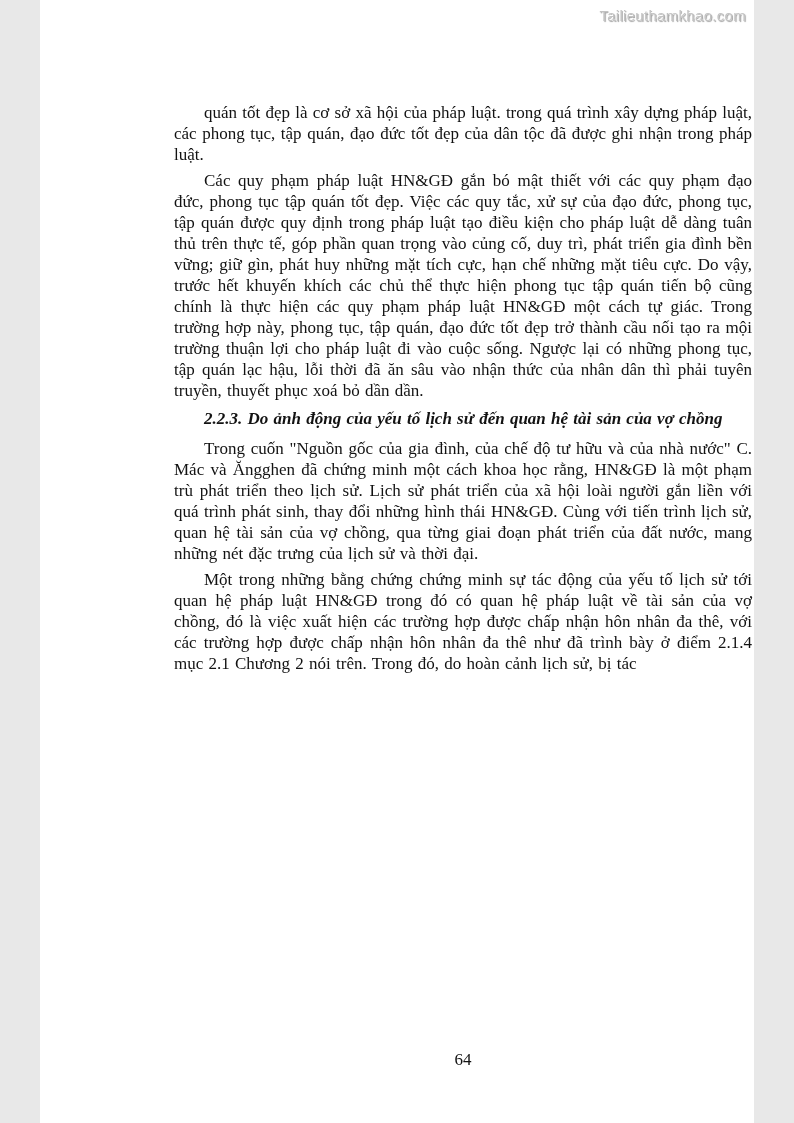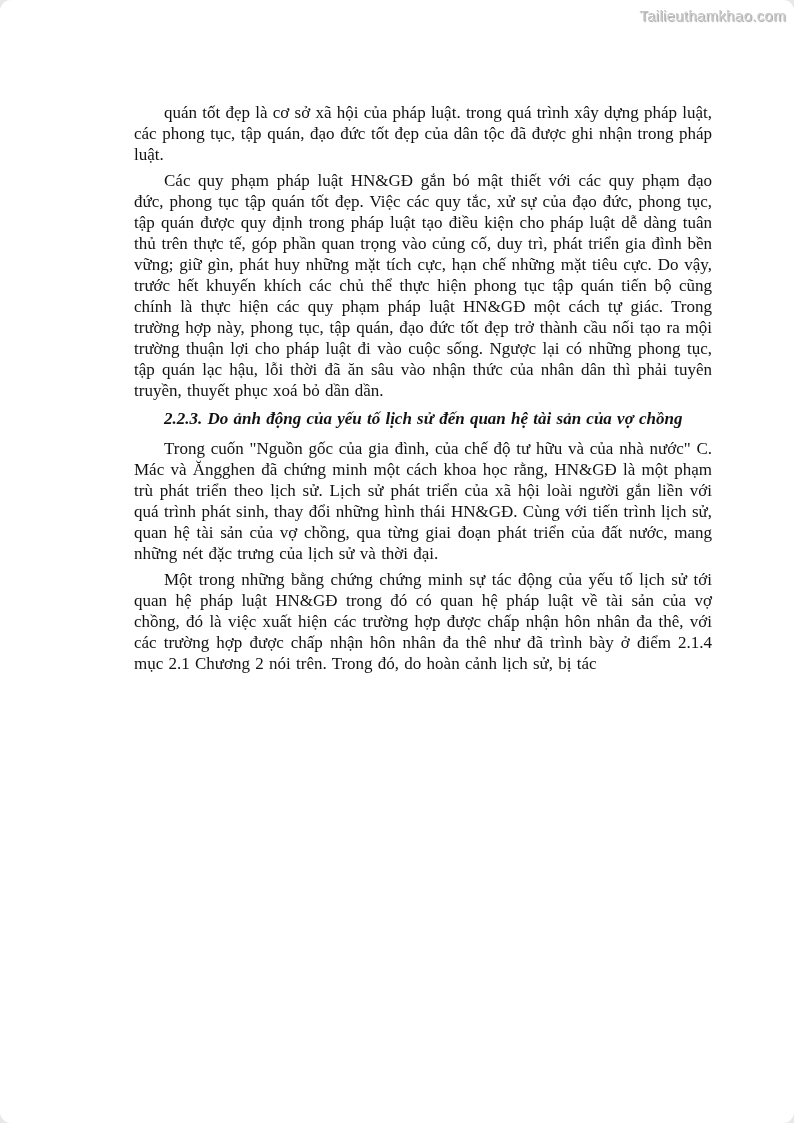--- a/index.html
+++ b/index.html
@@ -2,28 +2,27 @@
 <html lang="vi"><head>
 <meta charset="utf-8">
 <style>
   html, body {
     margin: 0;
     padding: 0;
     background: #e8e8e8;
   }
   .page {
     position: relative;
-    width: 794px;
+    width: 714px;
     height: 1123px;
     margin: 0 auto;
     background: #ffffff;
     overflow: hidden;
     font-family: "Liberation Serif", serif;
     color: #121212;
-    border-radius: 11px;
   }
   .watermark {
     position: absolute;
     top: 7px;
     right: 8px;
     font-family: "Liberation Sans", sans-serif;
     font-size: 15px;
     letter-spacing: 0.3px;
     color: #c3c3c3;
     text-shadow: -1px -1px 0 #ffffff, 1px 1px 1px #9f9f9f;
@@ -73,14 +72,15 @@
   <div class="watermark">Tailieuthamkhao.com</div>
 
   <div class="content">
     <p>quán tốt đẹp là cơ sở xã hội của pháp luật. trong quá trình xây dựng pháp luật, các phong tục, tập quán, đạo đức tốt đẹp của dân tộc đã được ghi nhận trong pháp luật.</p>
     <p>Các quy phạm pháp luật HN&amp;GĐ gắn bó mật thiết với các quy phạm đạo đức, phong tục tập quán tốt đẹp. Việc các quy tắc, xử sự của đạo đức, phong tục, tập quán được quy định trong pháp luật tạo điều kiện cho pháp luật dễ dàng tuân thủ trên thực tế, góp phần quan trọng vào củng cố, duy trì, phát triển gia đình bền vững; giữ gìn, phát huy những mặt tích cực, hạn chế những mặt tiêu cực. Do vậy, trước hết khuyến khích các chủ thể thực hiện phong tục tập quán tiến bộ cũng chính là thực hiện các quy phạm pháp luật HN&amp;GĐ một cách tự giác. Trong trường hợp này, phong tục, tập quán, đạo đức tốt đẹp trở thành cầu nối tạo ra mội trường thuận lợi cho pháp luật đi vào cuộc sống. Ngược lại có những phong tục, tập quán lạc hậu, lỗi thời đã ăn sâu vào nhận thức của nhân dân thì phải tuyên truyền, thuyết phục xoá bỏ dần dần.</p>
     <p class="heading">2.2.3. Do ảnh động của yếu tố lịch sử đến quan hệ tài sản của vợ chồng</p>
     <p>Trong cuốn "Nguồn gốc của gia đình, của chế độ tư hữu và của nhà nước" C. Mác và Ăngghen đã chứng minh một cách khoa học rằng, HN&amp;GĐ là một phạm trù phát triển theo lịch sử. Lịch sử phát triển của xã hội loài người gắn liền với quá trình phát sinh, thay đổi những hình thái HN&amp;GĐ. Cùng với tiến trình lịch sử, quan hệ tài sản của vợ chồng, qua từng giai đoạn phát triển của đất nước, mang những nét đặc trưng của lịch sử và thời đại.</p>
     <p>Một trong những bằng chứng chứng minh sự tác động của yếu tố lịch sử tới quan hệ pháp luật HN&amp;GĐ trong đó có quan hệ pháp luật về tài sản của vợ chồng, đó là việc xuất hiện các trường hợp được chấp nhận hôn nhân đa thê, với các trường hợp được chấp nhận hôn nhân đa thê như đã trình bày ở điểm 2.1.4 mục 2.1 Chương 2 nói trên. Trong đó, do hoàn cảnh lịch sử, bị tác</p>
   </div>
 
+  <div class="page-number">64</div>
 
 </div>
 
 </body></html>

